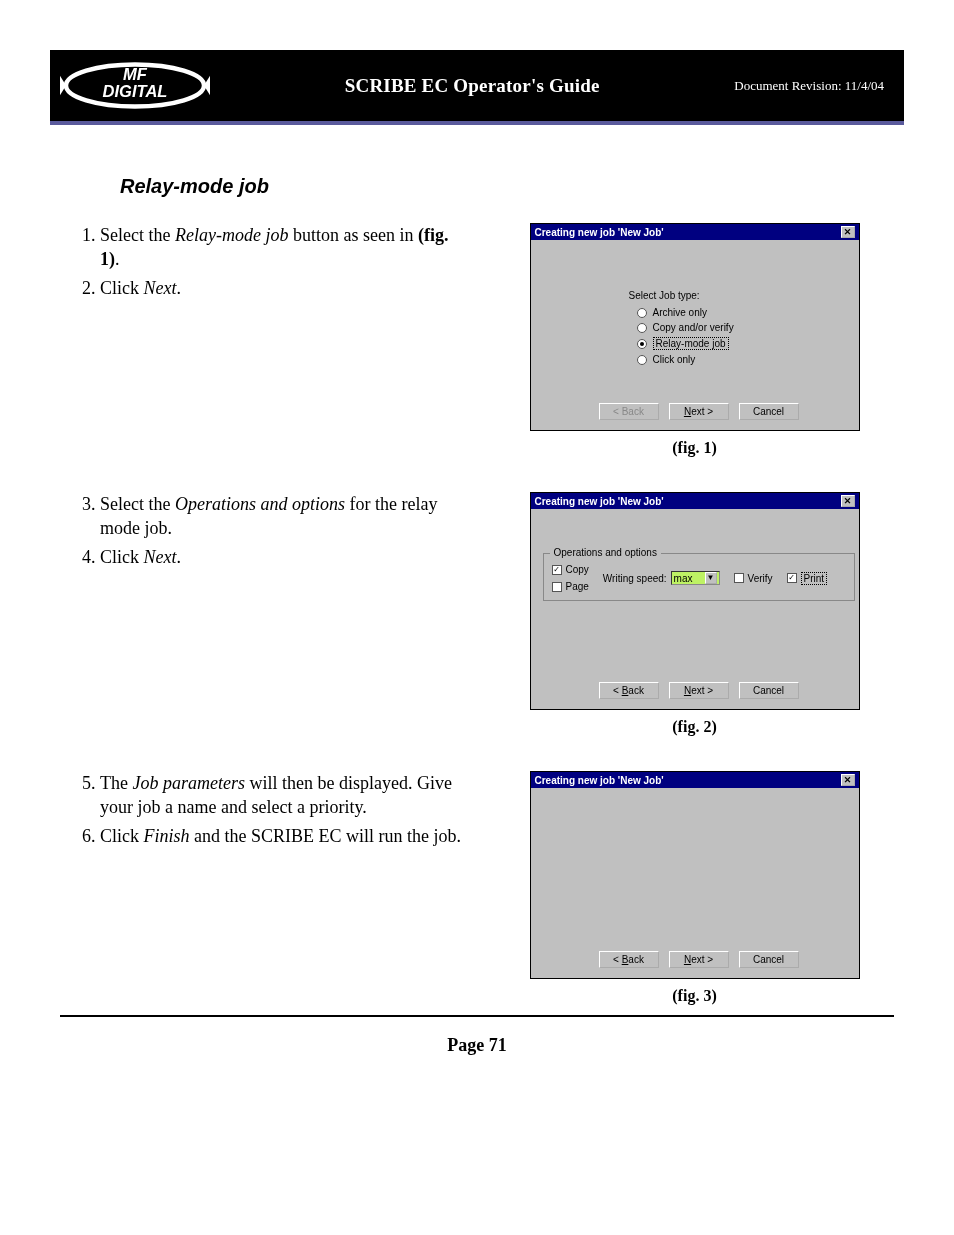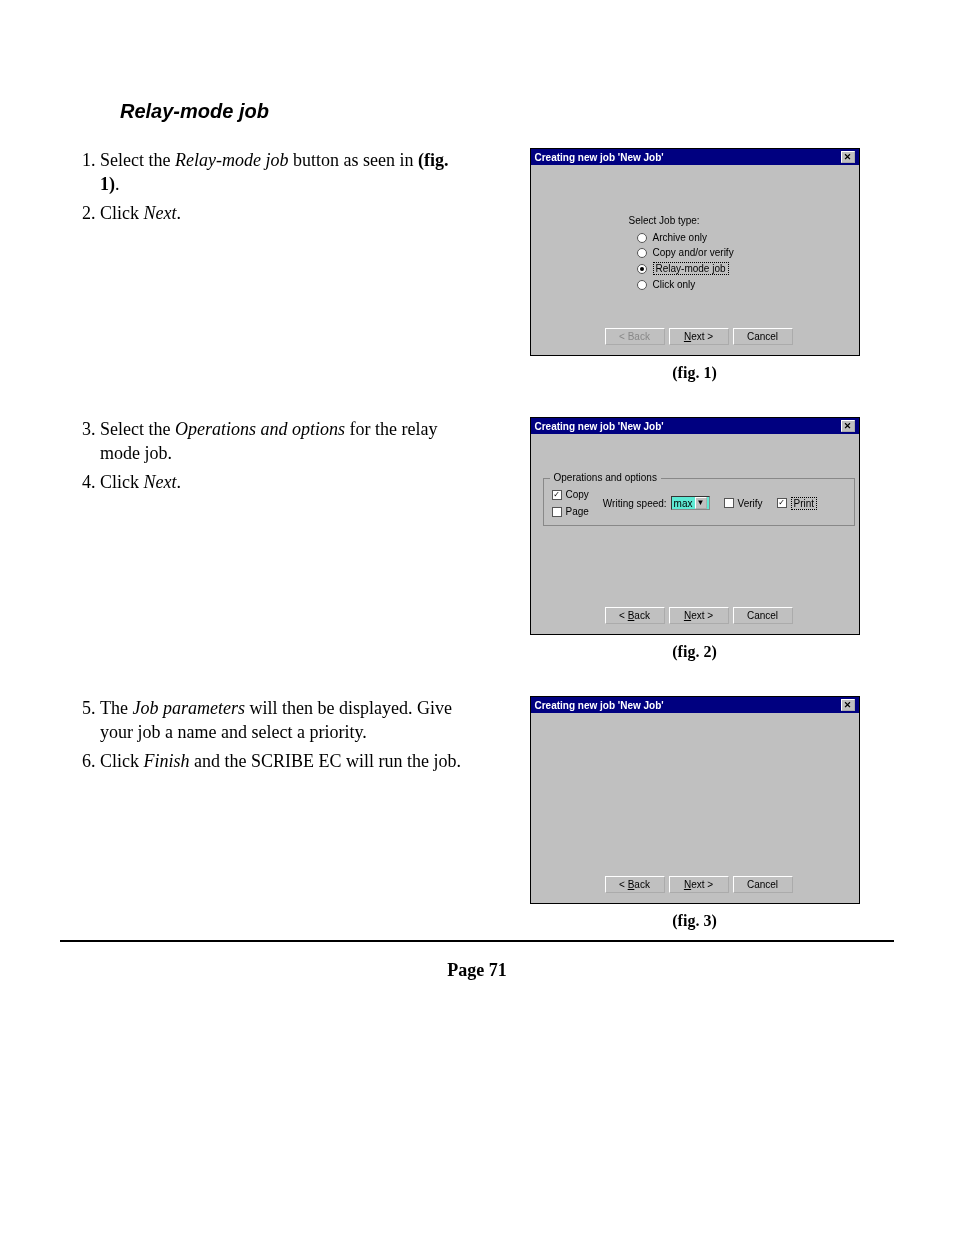--- a/index.html
+++ b/index.html
@@ -135,21 +135,21 @@
     width: 10px; height: 10px; border: 1px solid #555; border-radius: 50%;
     background: #fff; display: inline-flex; align-items: center; justify-content: center;
   }
   .radio.checked::after {
     content: ""; width: 4px; height: 4px; background: #000; border-radius: 50%;
   }
   .dlg-buttons {
     margin-top: auto;
     display: flex;
     justify-content: center;
-    gap: 4px;
+    gap: 10px;
     padding-top: 10px;
   }
   .btn {
     min-width: 60px;
     font-size: 10px;
     padding: 2px 8px;
     background: #c0c0c0;
     border: 1px outset #fff;
     text-align: center;
   }
@@ -177,22 +177,22 @@
   .chk-row {
     display: flex; align-items: center; gap: 4px; font-size: 10px;
   }
   .chk {
     width: 10px; height: 10px; border: 1px solid #555; background: #fff;
     display: inline-flex; align-items: center; justify-content: center; font-size: 8px; line-height: 8px;
   }
   .chk.checked::after { content: "✓"; }
   .chk-stack { display: flex; flex-direction: column; gap: 6px; }
   .speed-select {
-    border: 1px inset #888; background: #5eead4; padding: 0 2px; font-size: 10px;
-    display: inline-flex; align-items: center; gap: 2px;
+    border: 1px inset #888; background: #bef264; padding: 0 2px; font-size: 10px;
+    display: inline-flex; align-items: center; gap: 12px;
   }
   .speed-select .arrow {
     border: 1px outset #fff; background: #c0c0c0; width: 12px; height: 12px;
     font-size: 8px; text-align: center; line-height: 10px;
   }
   .dotted-sel { border: 1px dotted #000; padding: 0 2px; }
   .listbox {
     background: #fff; border: 1px inset #888; height: 115px;
   }
   .list-btn-row {
@@ -209,20 +209,35 @@
     font-weight: bold;
     font-size: 18px;
     margin-top: 18px;
   }
 </style>
 </head>
 <body>
 
 <div class="page">
 
+  <div class="header-bar">
+    <div class="logo">
+      <svg viewBox="0 0 200 70">
+        <ellipse cx="100" cy="35" rx="92" ry="28" fill="none" stroke="#fff" stroke-width="6"></ellipse>
+        <polygon points="8,35 0,22 0,48" fill="#fff"></polygon>
+        <polygon points="192,35 200,22 200,48" fill="#fff"></polygon>
+        <text x="100" y="28" fill="#fff" font-family="Arial Black, Arial, sans-serif" font-size="22" font-weight="900" font-style="italic" text-anchor="middle">MF</text>
+        <text x="100" y="50" fill="#fff" font-family="Arial Black, Arial, sans-serif" font-size="22" font-weight="900" font-style="italic" text-anchor="middle">DIGITAL</text>
+      </svg>
+    </div>
+    <div class="header-title">SCRIBE EC Operator's Guide</div>
+    <div class="header-rev">
+      <span>Document Revision: </span><span>11/4/04</span>
+    </div>
+  </div>
 
   <div class="content">
 
     <div class="section-title">Relay-mode job</div>
 
     <div class="row">
       <div class="instructions">
         <ol class="inst" start="1">
           <li>
             <span>Select the </span><span class="em">Relay-mode job</span><span> button as seen in </span><span class="bold">(fig. 1)</span><span>.</span>

